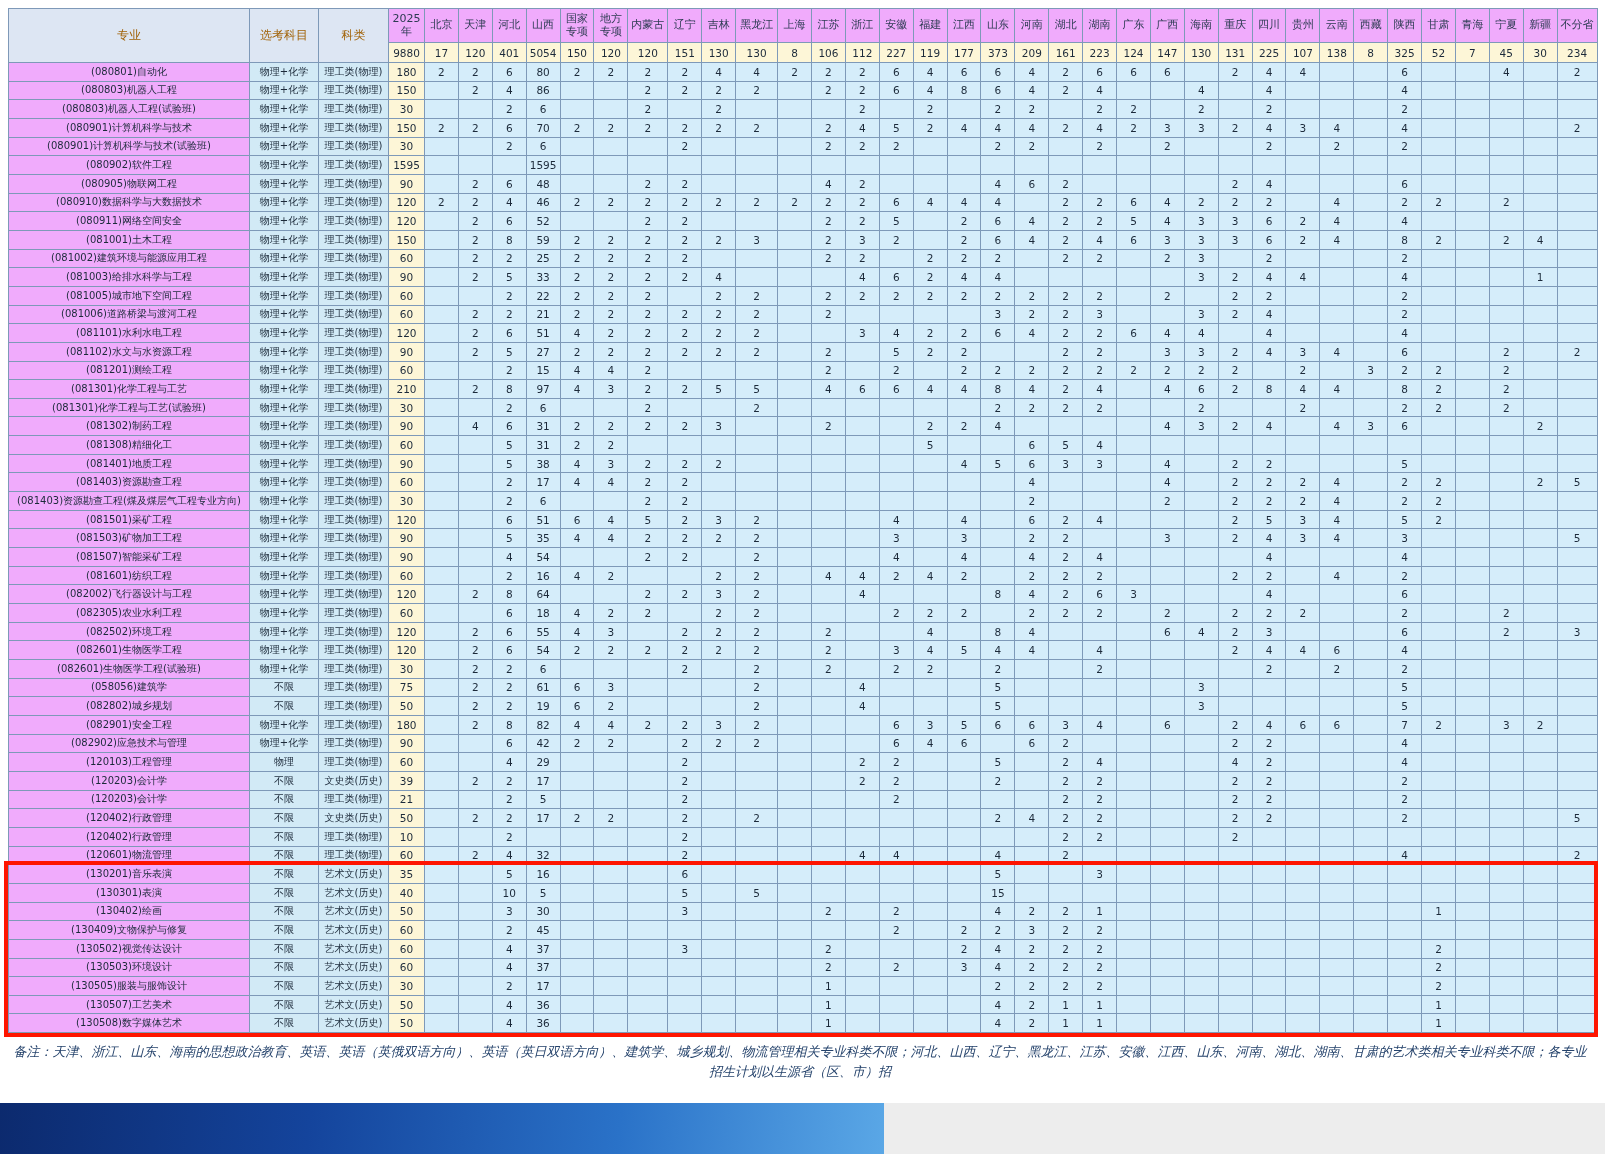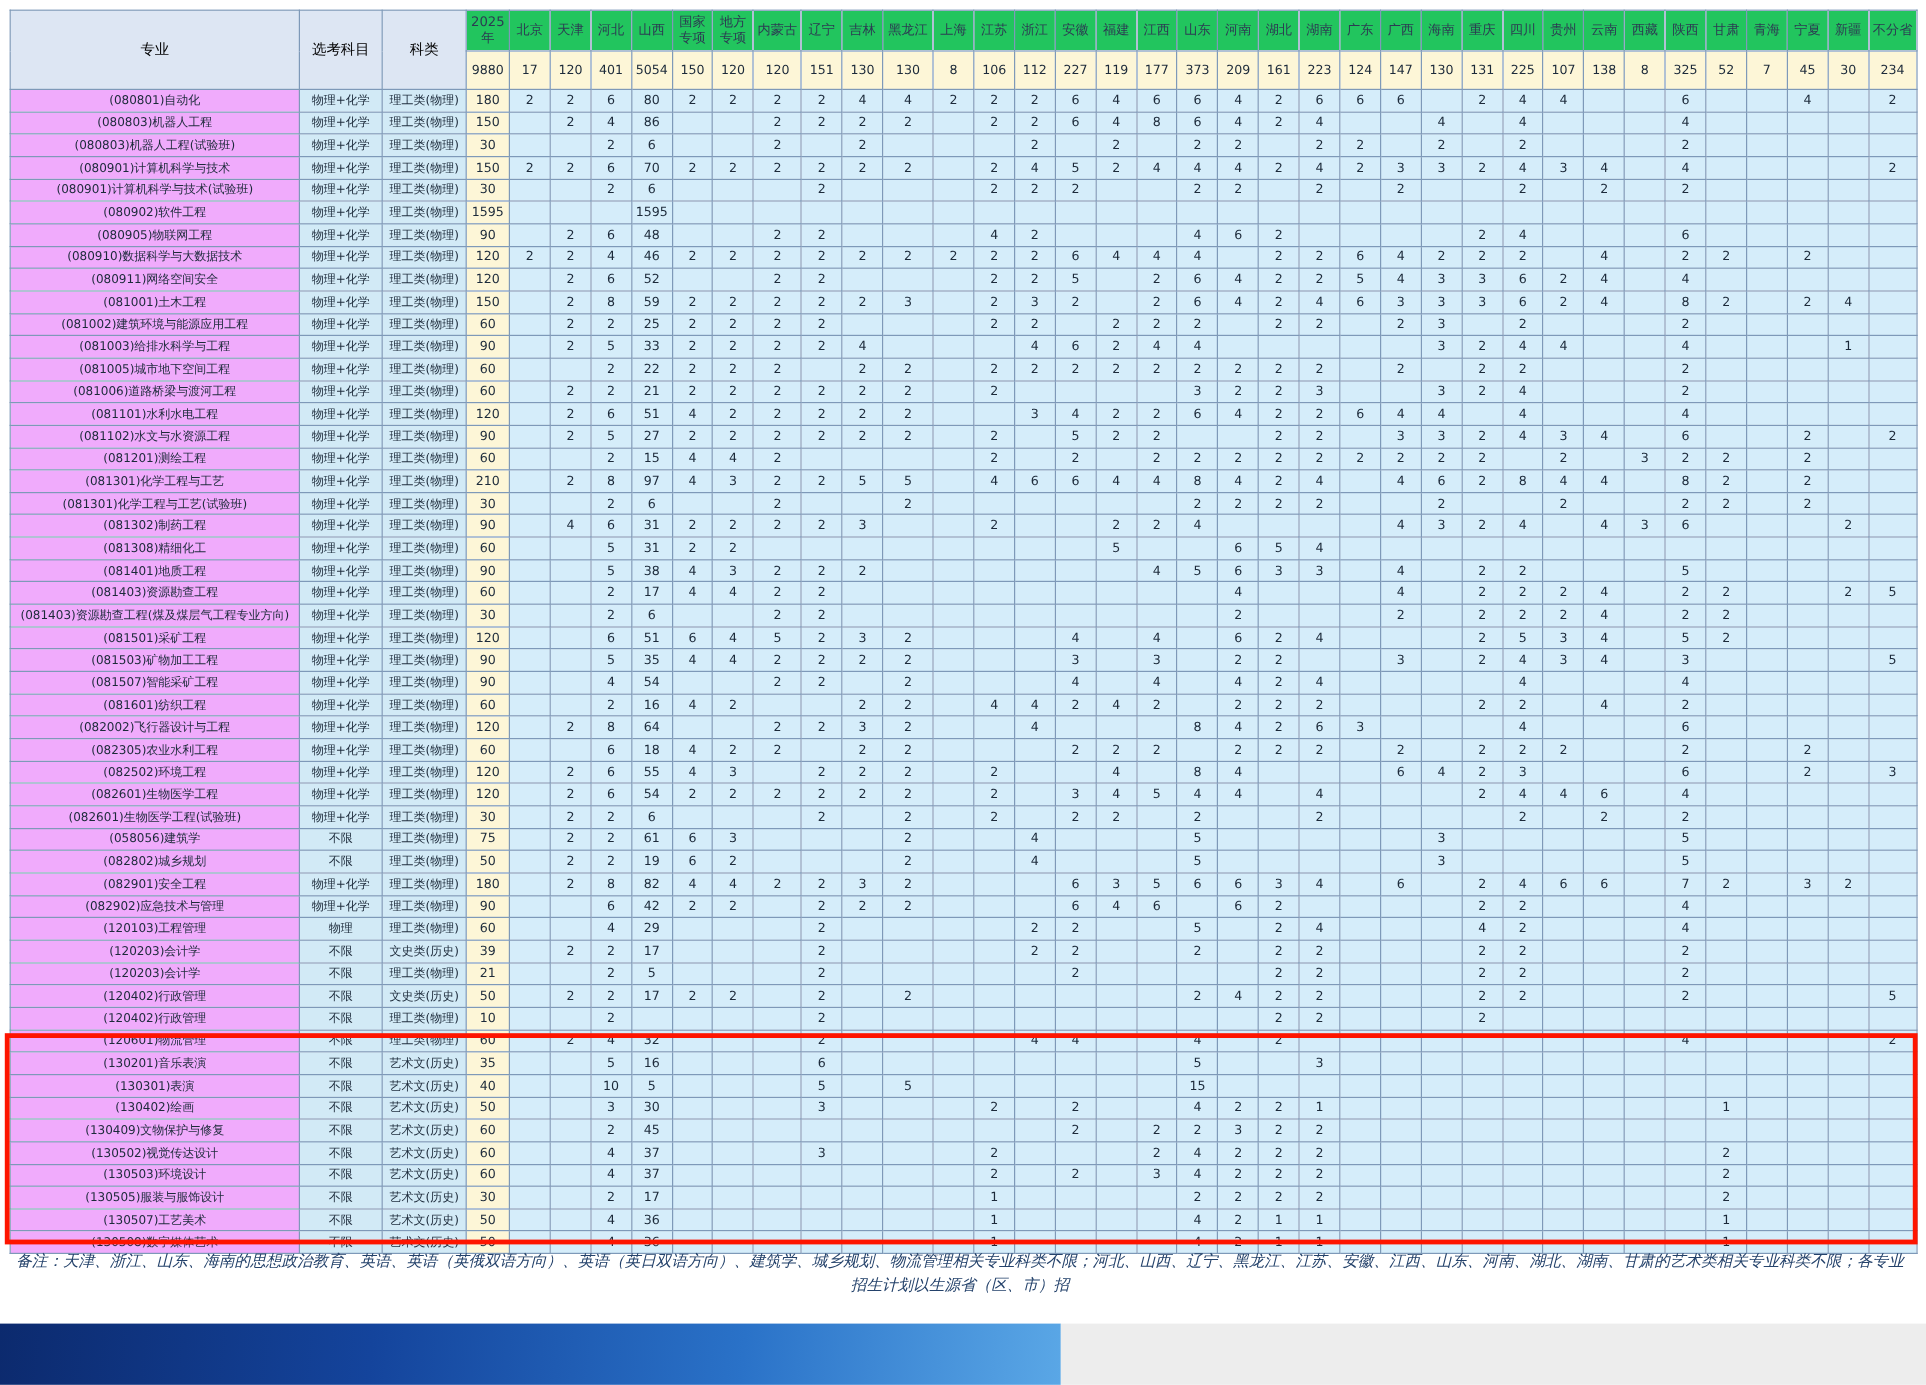--- a/index.html
+++ b/index.html
@@ -7,23 +7,23 @@
     width:1605px;height:1154px;position:relative;background:#ffffff;
     font-family:"DejaVu Sans",sans-serif;overflow:hidden;
   }
   .table-wrap{position:absolute;left:8px;top:8px;}
   table{border-collapse:collapse;table-layout:fixed;width:1589px;border:1px solid #44657f;}
   th,td{
     border:1px solid #7e99b8;text-align:center;vertical-align:middle;
     padding:0;overflow:hidden;white-space:nowrap;color:#1c2a3a;
   }
   thead tr.names{height:34px;}
-  thead tr.totals{height:32px;margin-top:21px;}
-  th.corner{background:#dde6f3;font-size:12px;font-weight:normal;color:#000000;}
-  th.colh{background:#22c55e;font-size:11px;font-weight:normal;color:#2c3b52;white-space:pre-line;line-height:1.15;}
+  thead tr.totals{height:20px;margin-top:21px;}
+  th.corner{background:#dde6f3;font-size:12px;font-weight:normal;color:#a16207;}
+  th.colh{background:#f0abfc;font-size:11px;font-weight:normal;color:#2c3b52;white-space:pre-line;line-height:1.15;}
   th.total{background:#fdf6d7;font-size:10.5px;font-weight:normal;color:#1c2a3a;}
   tbody tr{height:18.66px;}
   td.major{background:#f0abfc;font-size:10px;}
   td.subj,td.cat{background:#d2eaf6;font-size:10px;}
   td.year{background:#fdf6d7;font-size:10.5px;}
   td.val{background:#d5edfa;font-size:10.5px;}
   .highlight-box{
     position:absolute;border:4px solid #fe1500;pointer-events:none;
     box-sizing:border-box;
   }

